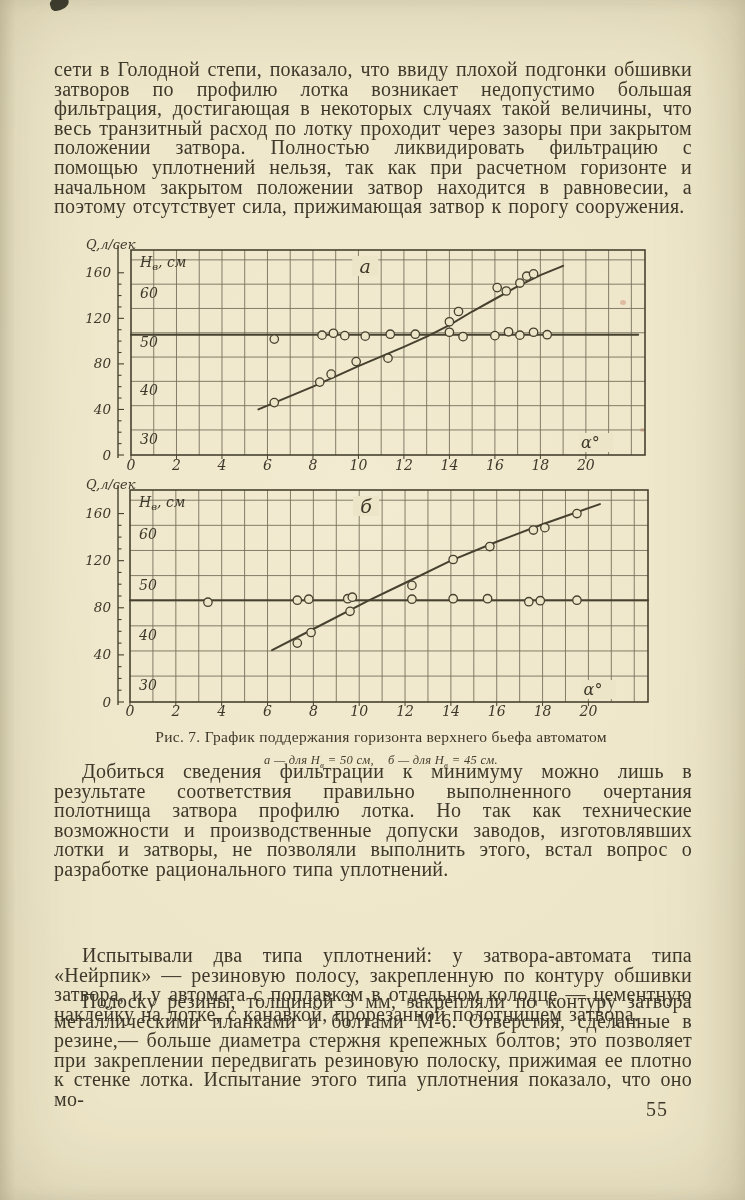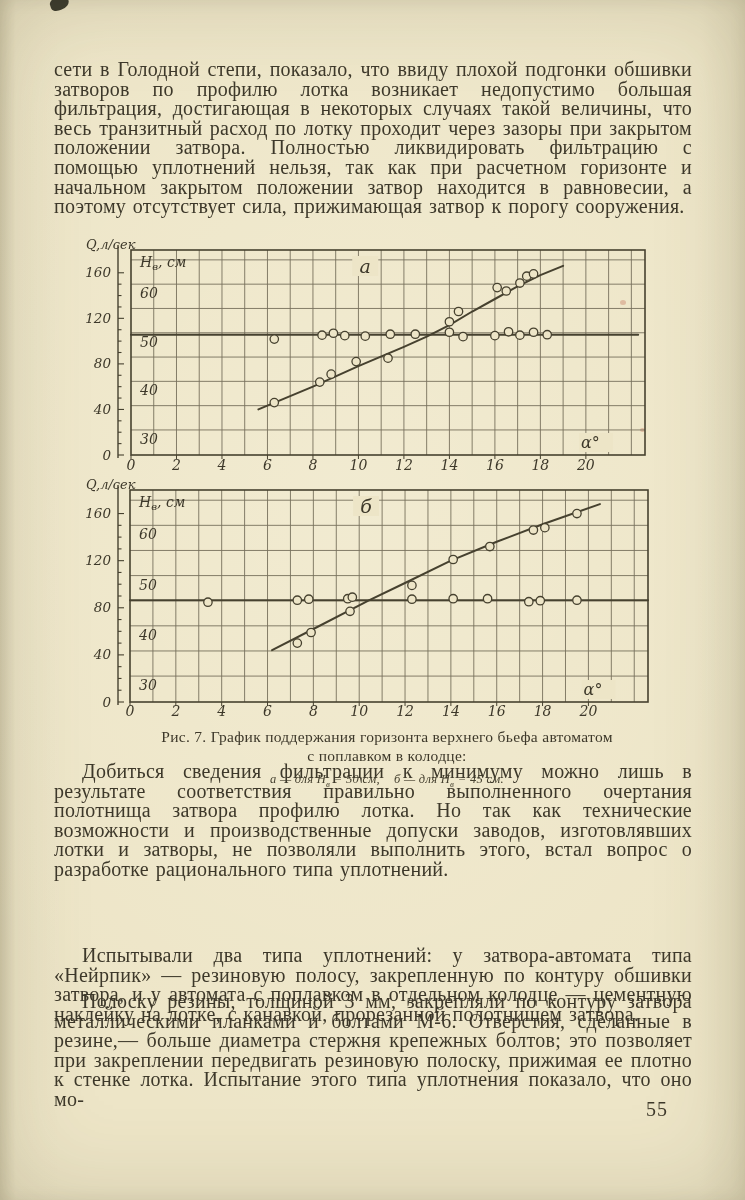--- a/index.html
+++ b/index.html
@@ -17,21 +17,21 @@
   .corner-mark{position:absolute;left:50px;top:-3px;width:19px;height:13px;background:#262519;
     border-radius:45% 55% 60% 40%;transform:rotate(-18deg);opacity:.88;}
   .speck{position:absolute;width:6px;height:5px;border-radius:50%;background:rgba(196,116,92,0.38);}
   .body-text{
     position:absolute;left:54px;width:638px;margin:0;
     font-size:20px;line-height:19.6px;text-align:justify;
     letter-spacing:0.25px;word-spacing:1.5px;
   }
   .indent{text-indent:28px;}
   figure{margin:0;}
-  .fig-caption{position:absolute;left:68px;width:638px;text-align:center;}
+  .fig-caption{position:absolute;left:62px;width:638px;text-align:center;}
   .cap-line{font-size:15.5px;line-height:19px;letter-spacing:0.3px;}
   .cap-sub{font-size:12.5px;font-style:italic;margin-top:7px;color:#45402f;letter-spacing:0.3px;}
   .cap-sub sub{font-size:9px;}
   .cap-gap{display:inline-block;width:14px;}
   .chart-svg{position:absolute;}
   .page-number{position:absolute;left:646px;top:1098px;font-size:20px;letter-spacing:1px;}
 </style>
 </head>
 <body>
 
@@ -264,21 +264,20 @@
       <circle cx="266.32743362831854" cy="119.19348148148146" r="4.2" fill="#ede5c7" stroke="#46412f" stroke-width="1.3"></circle>
       <circle cx="325.9203539823009" cy="121.20355555555557" r="4.2" fill="#ede5c7" stroke="#46412f" stroke-width="1.3"></circle>
       <circle cx="367.17699115044246" cy="120.70103703703704" r="4.2" fill="#ede5c7" stroke="#46412f" stroke-width="1.3"></circle>
       <circle cx="401.5575221238938" cy="120.70103703703704" r="4.2" fill="#ede5c7" stroke="#46412f" stroke-width="1.3"></circle>
       <circle cx="442.81415929203536" cy="123.71614814814818" r="4.2" fill="#ede5c7" stroke="#46412f" stroke-width="1.3"></circle>
       <circle cx="454.2743362831858" cy="122.71111111111111" r="4.2" fill="#ede5c7" stroke="#46412f" stroke-width="1.3"></circle>
       <circle cx="490.94690265486724" cy="122.20859259259258" r="4.2" fill="#ede5c7" stroke="#46412f" stroke-width="1.3"></circle>
     </svg>
   <figcaption class="fig-caption" style="top:727px;">
     <div class="cap-line">Рис. 7. График поддержания горизонта верхнего бьефа автоматом</div>
-    <div class="cap-line">с поплавком в колодце:</div>
     <div class="cap-sub">
       <span>а — для Н</span><sub>в</sub><span> = 50 см,</span><span class="cap-gap"></span><span>б — для Н</span><sub>в</sub><span> = 45 см.</span>
     </div>
   </figcaption>
 </figure>
 
 <p class="body-text indent" style="top:762px;">Добиться сведения фильтрации к минимуму можно лишь в результате соответствия правильно выполненного очертания полотнища затвора профилю лотка. Но так как технические возможности и производственные допуски заводов, изготовлявших лотки и затворы, не позволяли выполнить этого, встал вопрос о разработке рационального типа уплотнений.</p>
 <p class="body-text indent" style="top:921px;margin-top:25px;">Испытывали два типа уплотнений: у затвора-автомата типа «Нейрпик» — резиновую полосу, закрепленную по контуру обшивки затвора, и у автомата с поплавком в отдельном колодце — цементную наклейку на лотке, с канавкой, прорезанной полотнищем затвора.</p>
 <p class="body-text indent" style="top:992px;">Полоску резины, толщиной 3 мм, закрепляли по контуру затвора металлическими планками и болтами М-6. Отверстия, сделанные в резине,— больше диаметра стержня крепежных болтов; это позволяет при закреплении передвигать резиновую полоску, прижимая ее плотно к стенке лотка. Испытание этого типа уплотнения показало, что оно мо-</p>
 

